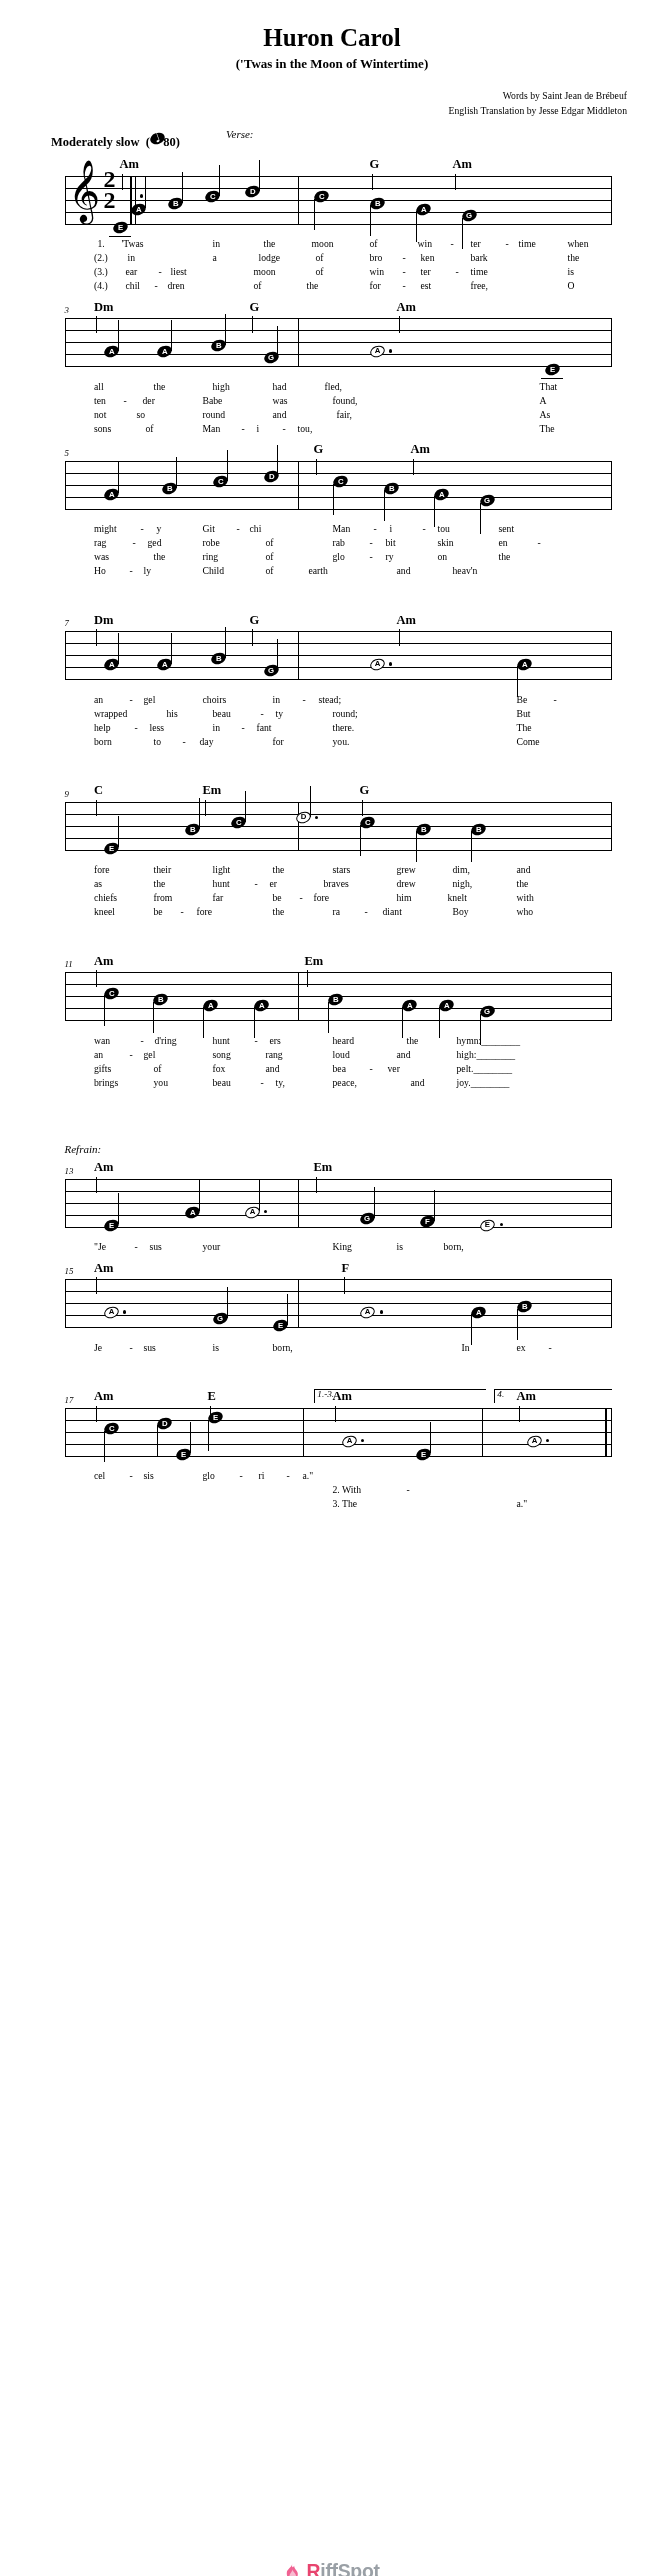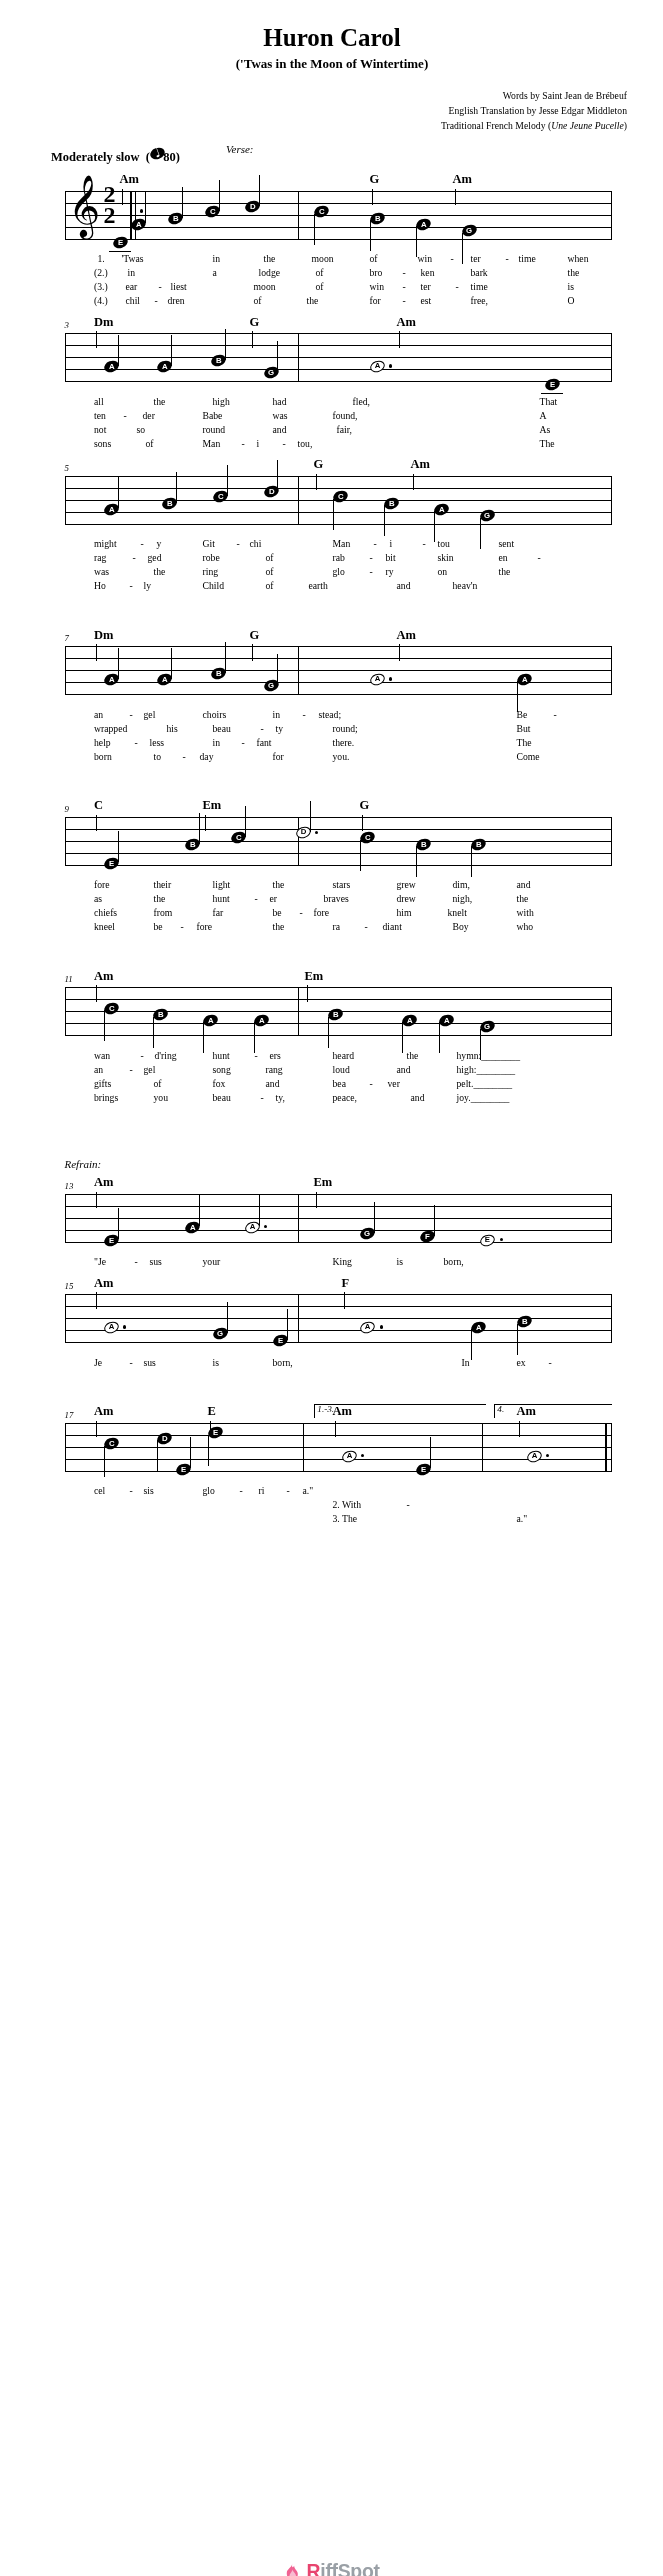--- a/index.html
+++ b/index.html
@@ -68,21 +68,20 @@
 <body>
 
 <div class="page">
 
   <h1 class="title">Huron Carol</h1>
   <div class="subtitle">('Twas in the Moon of Wintertime)</div>
 
   <div class="credits">
     <div>Words by Saint Jean de Brébeuf</div>
     <div>English Translation by Jesse Edgar Middleton</div>
-    <div><span>Traditional French Melody (</span><i>Une Jeune Pucelle</i><span>)</span></div>
   </div>
 
   <div class="tempo-row">
     <span class="tempo">
       <span>Moderately slow</span>
       &nbsp;(<span class="note">♩</span>
       <span>= 80</span>)
     </span>
     <span class="verse-label">Verse:</span>
   </div>
@@ -219,21 +218,21 @@
           <div class="dot-aug" style="left: 324px; top: 31px;"></div>
           <div class="ledger" style="left: 476px; top: 60px;"></div>
           <div class="note" style="left: 480px; top: 46px;"><span>E</span></div>
         </div>
         <div class="lyrics">
           <div class="lyr-line">
             <span class="lyr" style="left: 29.5px;">all</span>
             <span class="lyr" style="left: 89px;">the</span>
             <span class="lyr" style="left: 148px;">high</span>
             <span class="lyr" style="left: 208px;">had</span>
-            <span class="lyr" style="left: 288px;">fled,</span>
+            <span class="lyr" style="left: 260px;">fled,</span>
             <span class="lyr" style="left: 475px;">That</span>
           </div>
           <div class="lyr-line">
             <span class="lyr" style="left: 29.5px;">ten</span>
             <span class="lyr" style="left: 59px;">-</span>
             <span class="lyr" style="left: 78px;">der</span>
             <span class="lyr" style="left: 138px;">Babe</span>
             <span class="lyr" style="left: 208px;">was</span>
             <span class="lyr" style="left: 268px;">found,</span>
             <span class="lyr" style="left: 475px;">A</span>

